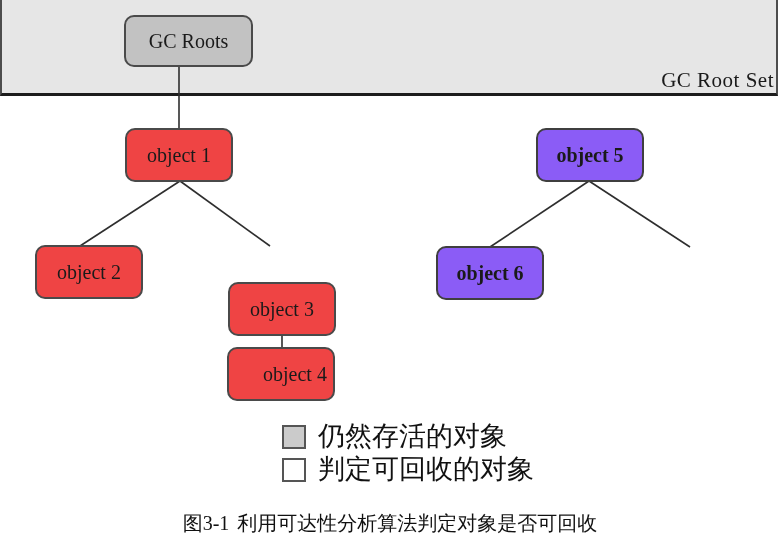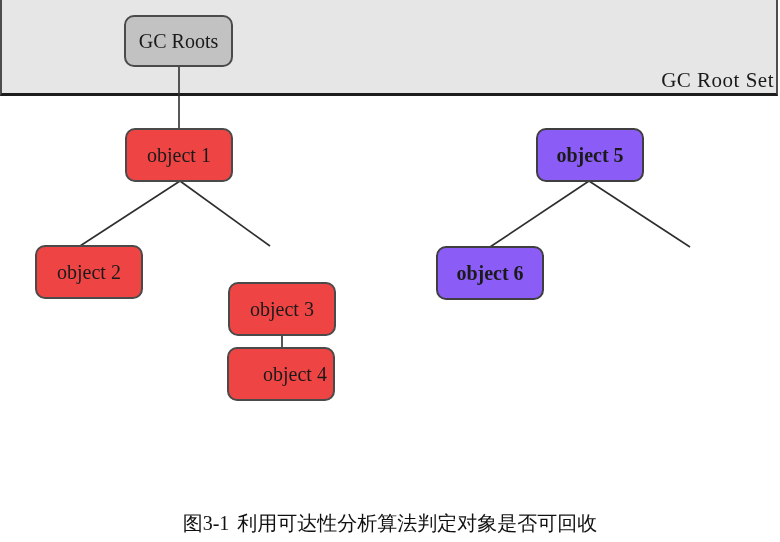--- a/index.html
+++ b/index.html
@@ -55,21 +55,21 @@
     height: 54px;
     box-sizing: border-box;
     border: 2px solid #4a4a4a;
     border-radius: 10px;
     display: flex;
     align-items: center;
     justify-content: center;
     font-size: 20px;
     white-space: nowrap;
   }
-  .node.root  { background: #c2c2c2; left: 124px; top: 15px;  width: 109px; height: 52px; text-align: center; }
+  .node.root  { background: #c2c2c2; left: 124px; top: 15px;  width: 129px; height: 52px; text-align: center; }
   .node.alive { background: #ef4444; }
   .node.dead  { background: #8b5cf6; border-color: #3f3f3f; font-weight: bold; }
 
   .n1 { left: 125px; top: 128px; }
   .n2 { left:  35px; top: 245px; }
   .n3 { left: 228px; top: 245px; margin-top: 37px; }
   .n4 { left: 227px; top: 347px; padding-left: 28px; }
   .n5 { left: 536px; top: 128px; }
   .n6 { left: 436px; top: 246px; }
   .n7 { left: 636px; top: 246px; }
@@ -134,18 +134,28 @@
 
   <div class="node root">GC Roots</div>
 
   <div class="node alive n1">object 1</div>
   <div class="node alive n2">object 2</div>
   <div class="node alive n3">object 3</div>
   <div class="node alive n4">object 4</div>
   <div class="node dead n5">object 5</div>
   <div class="node dead n6">object 6</div>
 
+  <div class="legend">
+    <div class="legend-row">
+      <span class="swatch alive"></span>
+      <span class="legend-label">仍然存活的对象</span>
+    </div>
+    <div class="legend-row">
+      <span class="swatch dead"></span>
+      <span class="legend-label">判定可回收的对象</span>
+    </div>
+  </div>
 
   <div class="caption">
     <span class="fig-no">图3-1</span><span>利用可达性分析算法判定对象是否可回收</span>
   </div>
 
 </div>
 
 </body></html>

